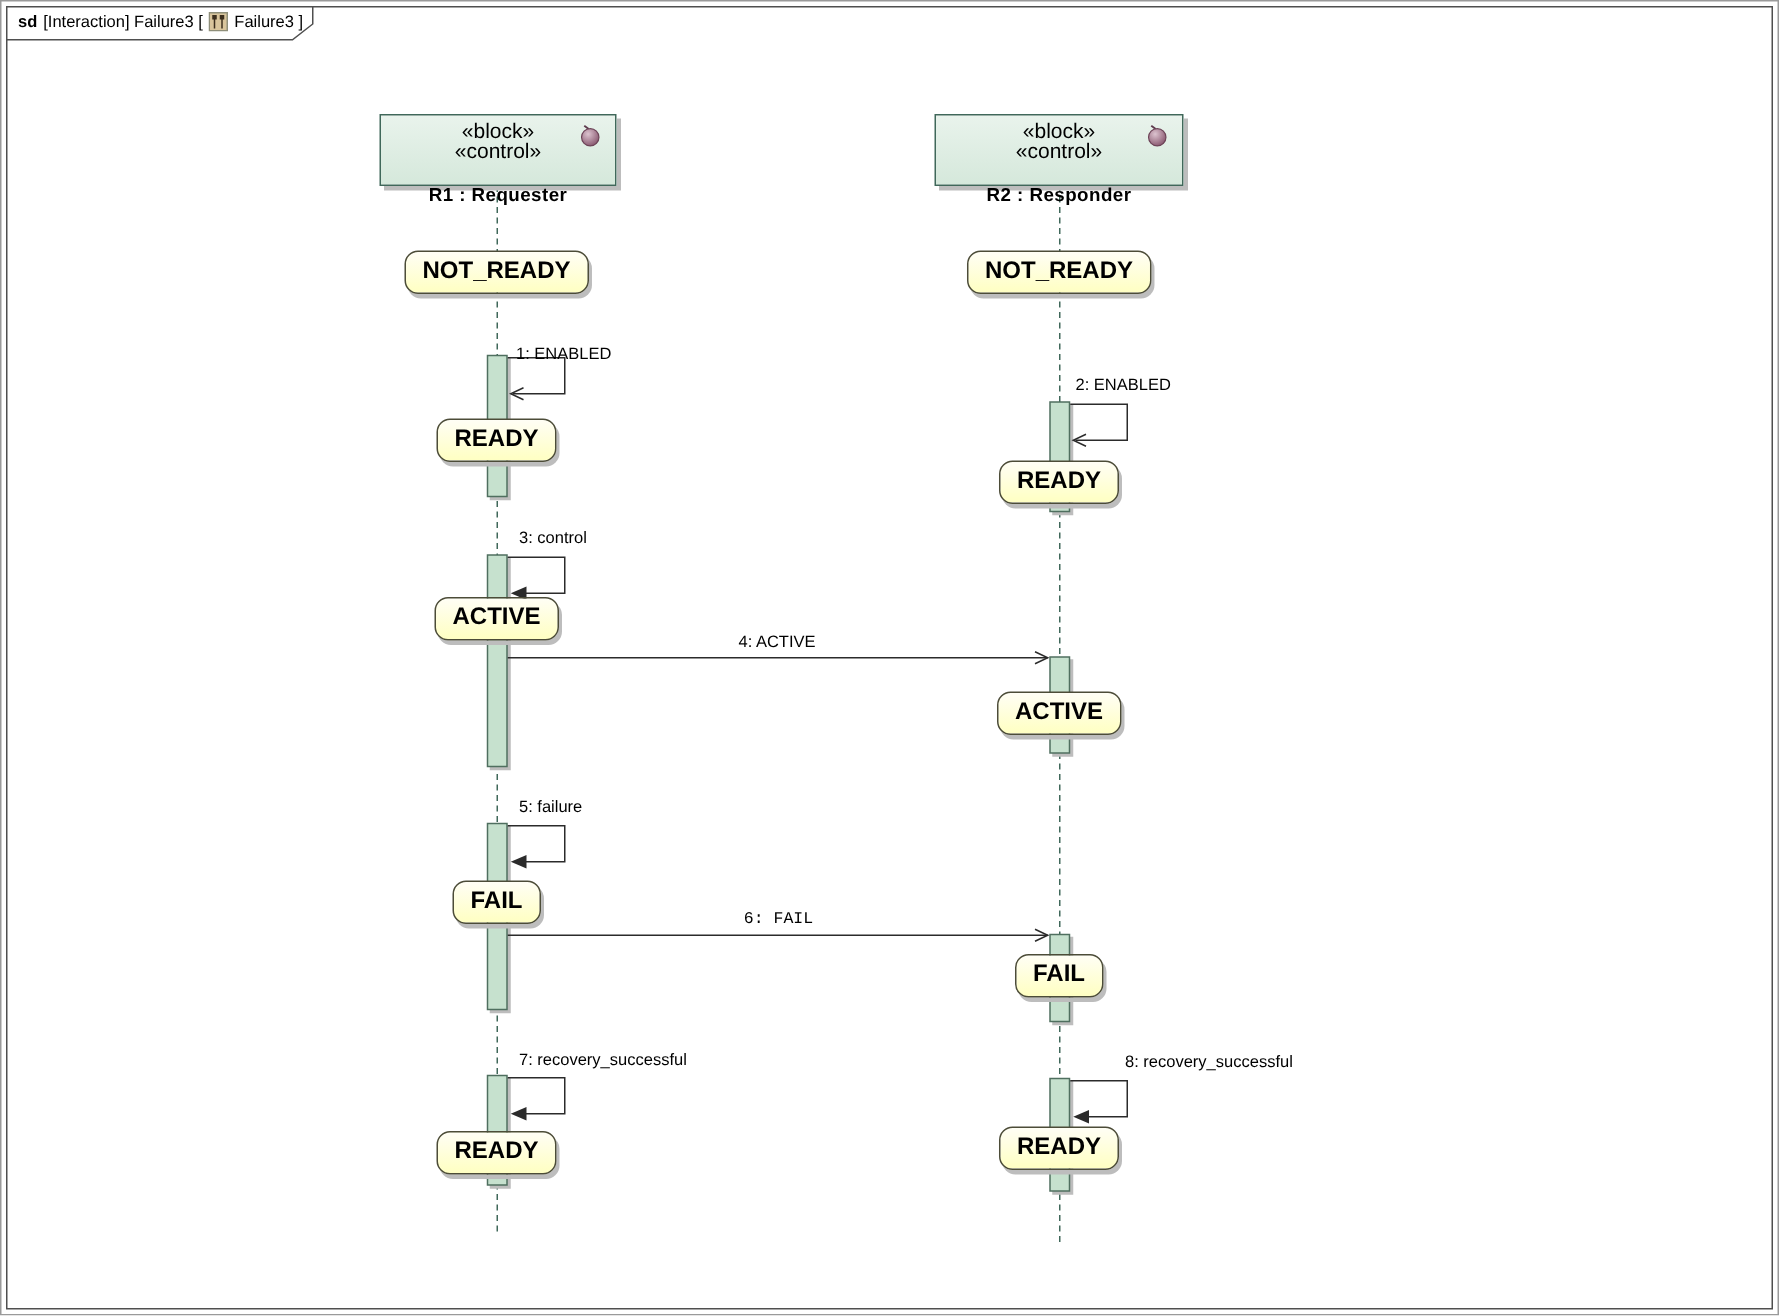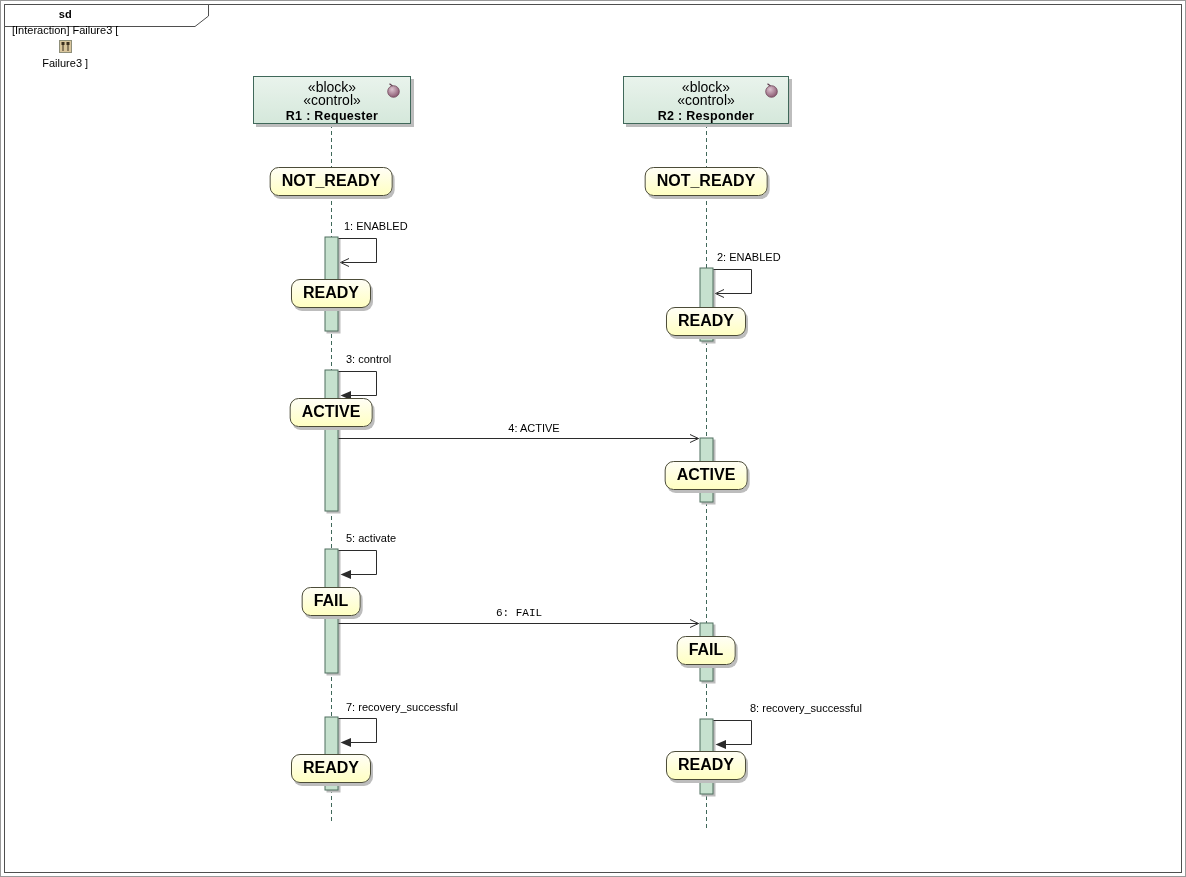--- a/index.html
+++ b/index.html
@@ -12,33 +12,33 @@
   }
   .frame {
     position:absolute; inset:3px;
     border:1px solid var(--frame-border,#555);
   }
   
   .tab { position:absolute; left:3px; top:3px; width:206px; height:24px; }
   .tab svg.bg { position:absolute; left:0; top:0; }
   .tab .txt {
     position:absolute; left:8px; top:4px; font-size:11px;
-    display:flex; align-items:center; gap:4px; white-space:nowrap;flex-direction:column;
+    display:flex; align-items:center; gap:4px; white-space:nowrap;
   }
   .tab .txt b { font-weight:bold; }
   
   .head {
     position:absolute; box-sizing:border-box;
     background:linear-gradient(to bottom, var(--head-fill-light,#e7f2ea), var(--head-fill,#d5e8db));
     border:1px solid var(--head-border,#40685a);
     box-shadow:3px 3px 0 var(--shadow,#bdbdbd);
     text-align:center; padding-top:4px;
   }
   .head .st { display:block; font-size:14px; line-height:13px; }
-  .head .nm { display:block; font-size:12.5px; font-weight:bold; margin-top:2px; letter-spacing:.3px; }
+  .head .nm { display:block; font-size:12.5px; font-weight:bold; margin-top:16px; letter-spacing:.3px; }
   .head svg.ball { position:absolute; right:9px; top:6px; }
   
   .state {
     position:absolute; transform:translateX(-50%);
     background:linear-gradient(to bottom, var(--state-top,#fffef5), var(--state-bottom,#ffffc2));
     border:1px solid var(--state-border,#4c4c38);
     border-radius:9px;
     padding:4px 11px 5px;
     font-size:16px; font-weight:bold; white-space:nowrap;
     box-shadow:2px 3px 0 var(--shadow,#bdbdbd);
@@ -167,22 +167,22 @@
   <div class="state" style="left:705px; top:166px;">NOT_READY</div>
   <div class="state" style="left:330px; top:278px;">READY</div>
   <div class="state" style="left:705px; top:306px;">READY</div>
   <div class="state" style="left:330px; top:397px;">ACTIVE</div>
   <div class="state" style="left:705px; top:460px;">ACTIVE</div>
   <div class="state" style="left:330px; top:586px;">FAIL</div>
   <div class="state" style="left:705px; top:635px;">FAIL</div>
   <div class="state" style="left:330px; top:753px;">READY</div>
   <div class="state" style="left:705px; top:750px;">READY</div>
 
-  <div class="msglabel" style="left:343px; top:219px;text-align:center;">1: ENABLED</div>
+  <div class="msglabel" style="left:343px; top:229px;text-align:center;">1: ENABLED</div>
   <div class="msglabel" style="left:716px; top:250px;">2: ENABLED</div>
   <div class="msglabel" style="left:345px; top:352px;">3: control</div>
-  <div class="msglabel centered" style="left:517px; top:421px;margin-left:16px;">4: ACTIVE</div>
-  <div class="msglabel" style="left:345px; top:531px;">5: activate</div>
+  <div class="msglabel centered" style="left:517px; top:421px;">4: ACTIVE</div>
+  <div class="msglabel" style="left:345px; top:531px;">5: failure</div>
   <div class="msglabel centered" style="left:518px; top:606px;font-family:Liberation Mono, monospace;">6: FAIL</div>
   <div class="msglabel" style="left:345px; top:700px;">7: recovery_successful</div>
   <div class="msglabel" style="left:718px; top:701px;margin-left:31px;">8: recovery_successful</div>
 
 </div>
 
 </body></html>

